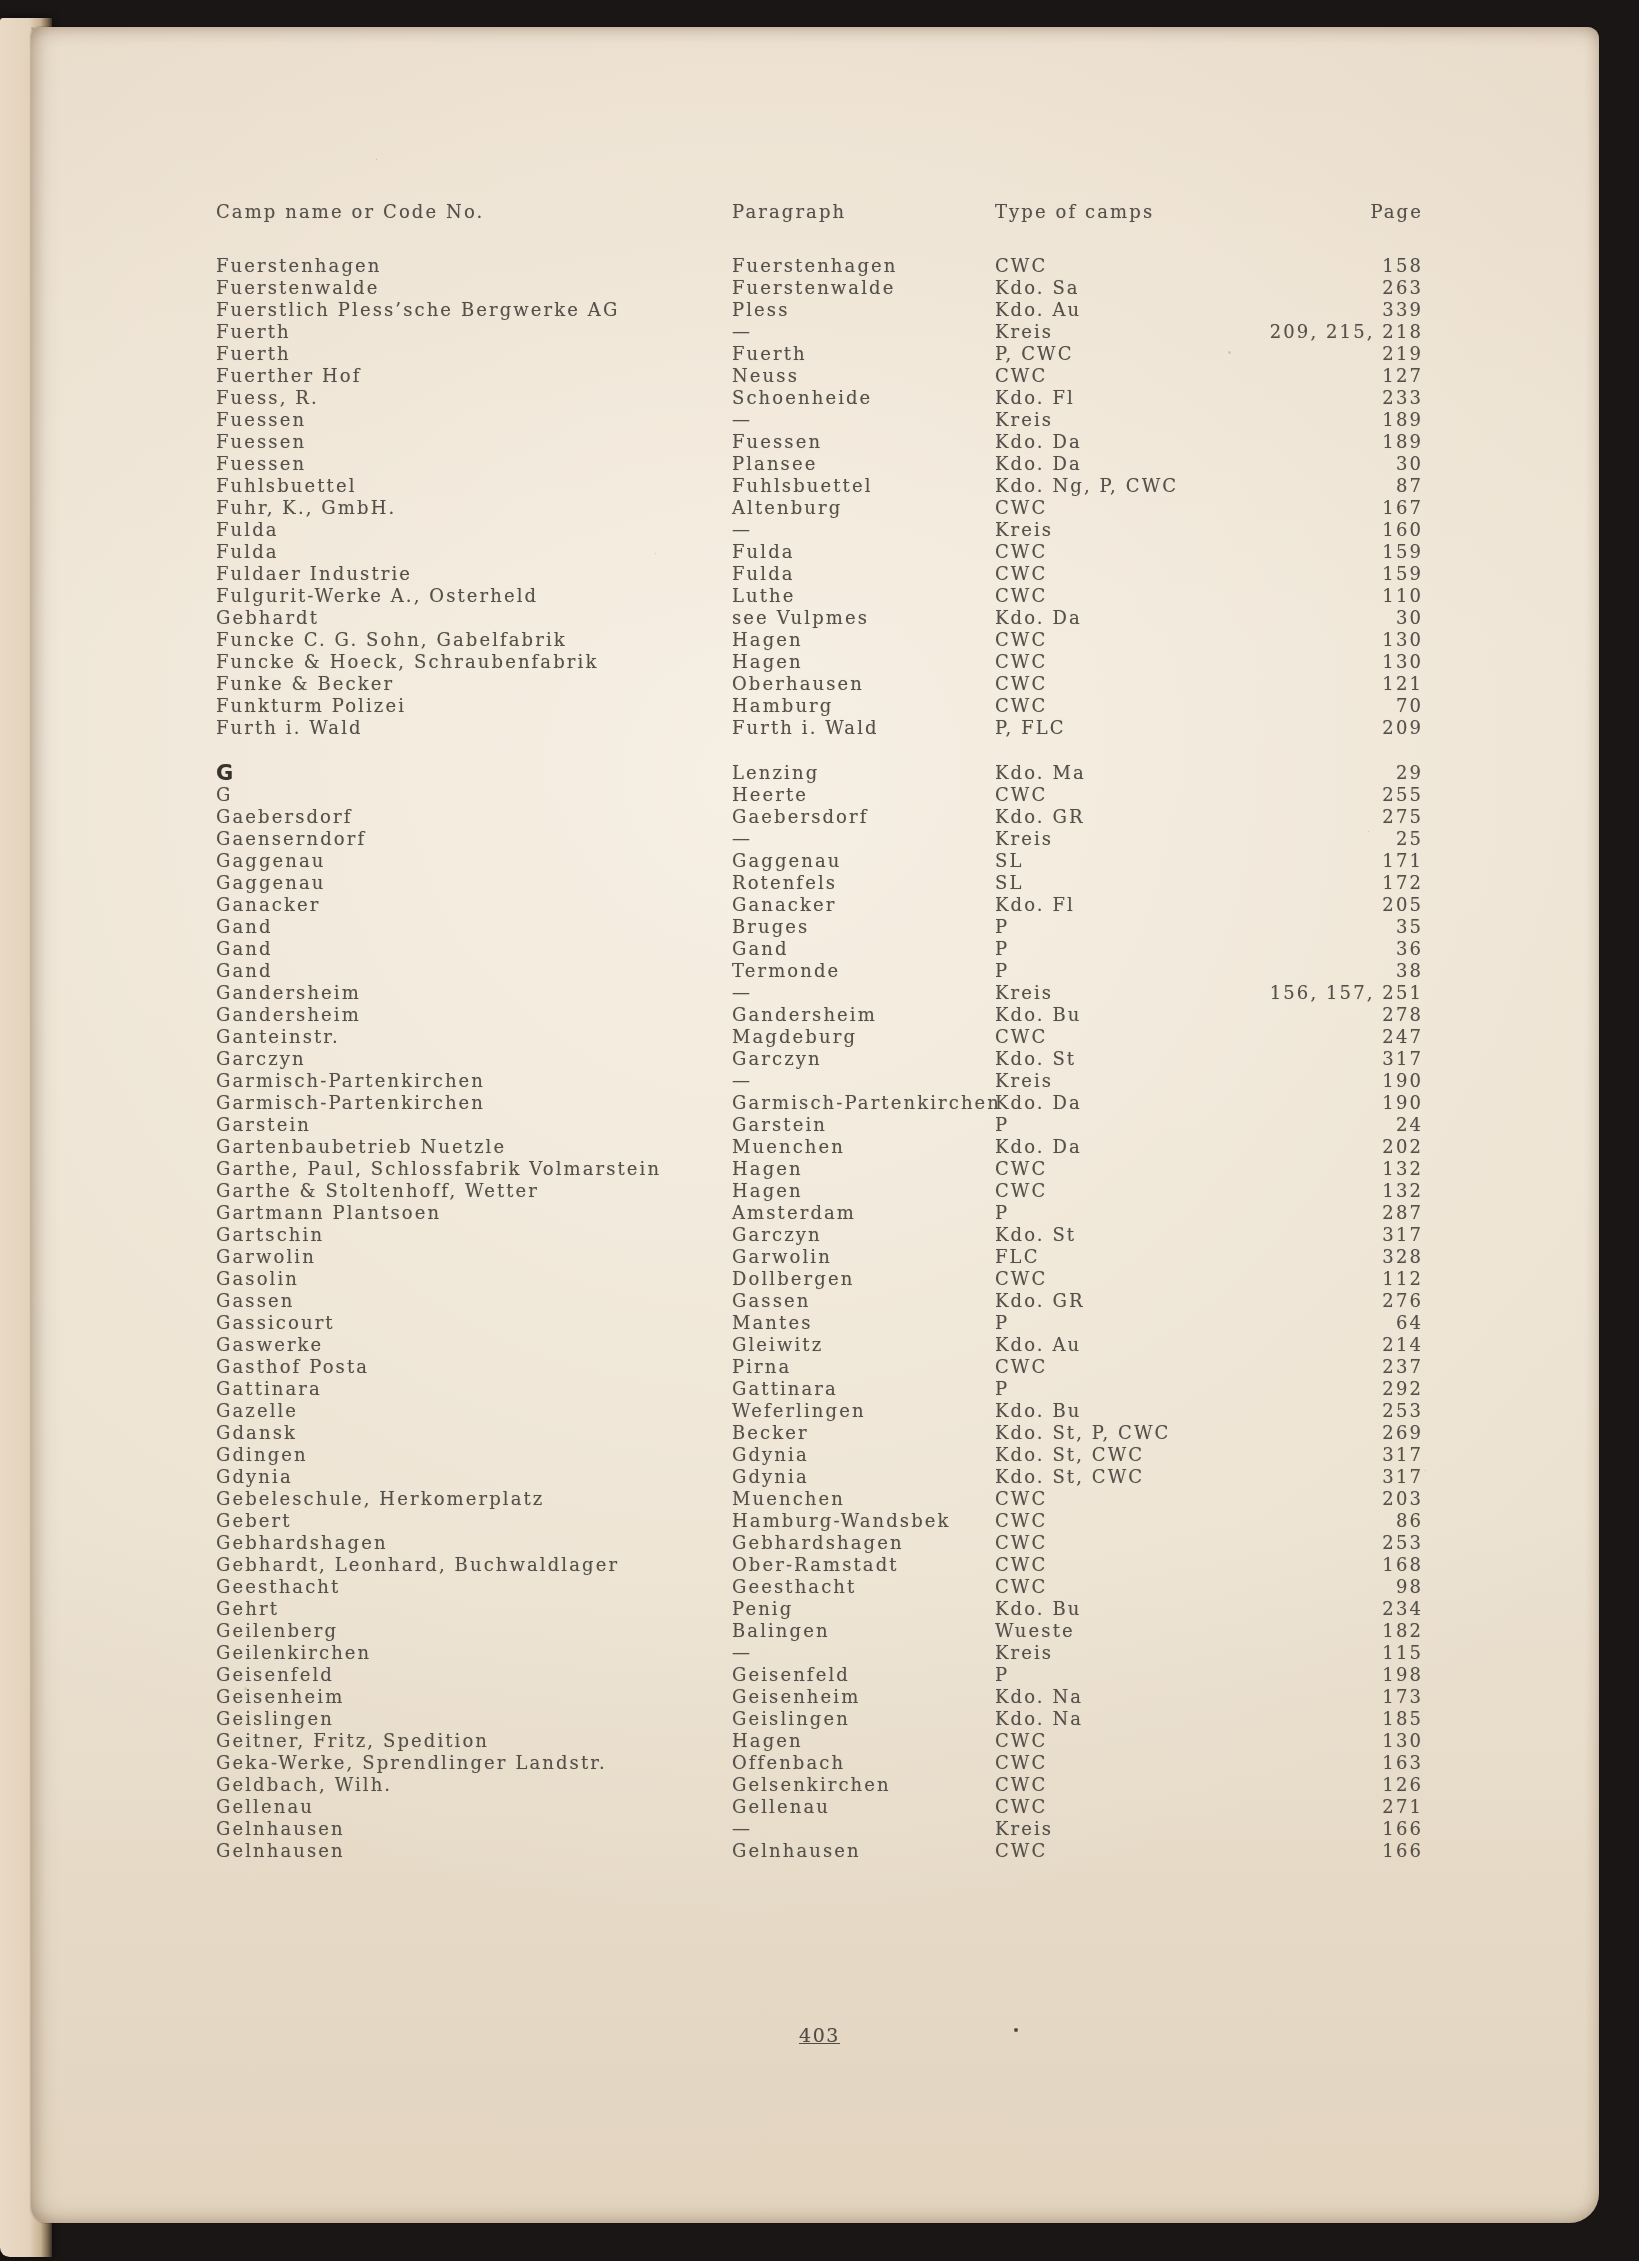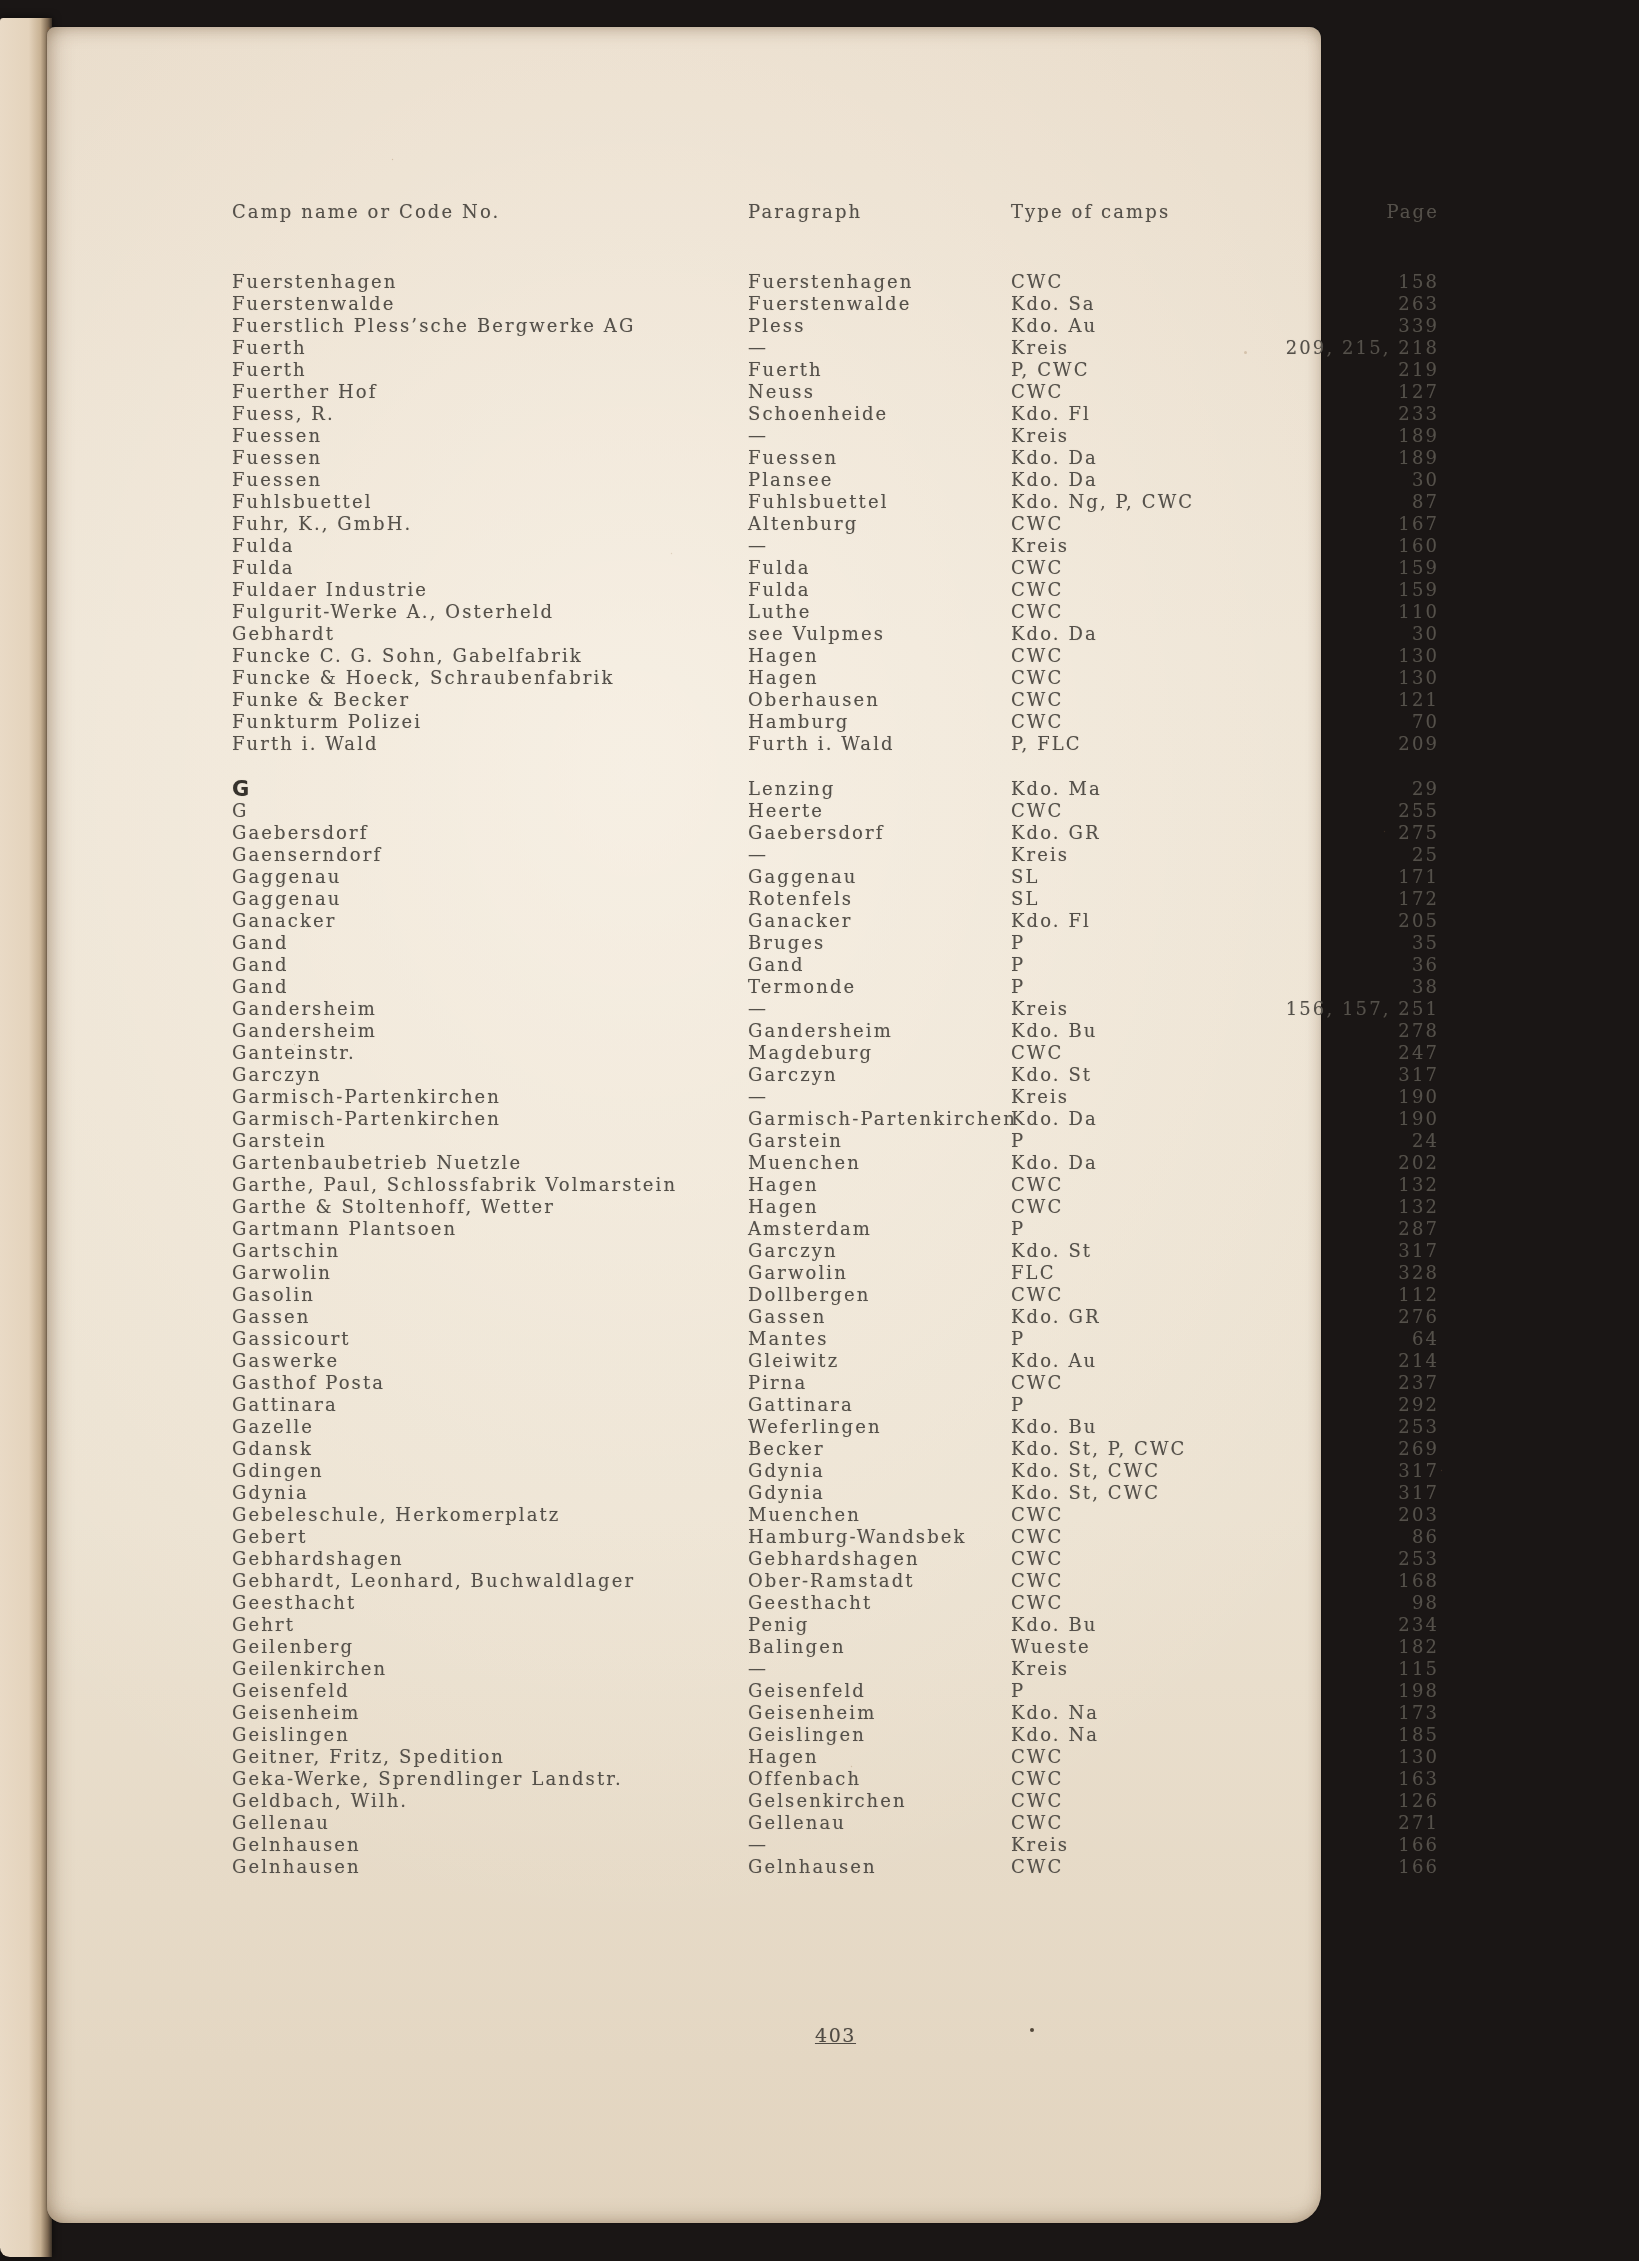--- a/index.html
+++ b/index.html
@@ -10,21 +10,21 @@
   }
   
   .under-page {
     position:absolute; left:0; top:18px; width:52px; height:2239px;
     background:linear-gradient(90deg,#e9dac6 0%,#e4d3bc 55%,#c7b193 78%,#7b6750 92%,#3a3026 100%);
     border-radius:3.3px 0 0 9.8px;
     box-shadow:0 0 8.2px rgba(0,0,0,.6);
   }
   
   .page {
-    position:absolute; left:47px; top:27px; width:1274px; height:2196px;
+    position:absolute; left:31px; top:27px; width:1568px; height:2196px;
     background:
       radial-gradient(120% 85% at 46% 34%, rgba(255,250,242,.55) 0%, rgba(255,250,242,0) 62%),
       linear-gradient(180deg,#e8dbc9 0%, #ece2d2 28%, #ebe1d0 68%, #e2d4bf 100%);
     border-radius:8.2px 11.5px 29.5px 16.4px;
     box-shadow:
       inset 13px 0 24.6px -11.5px rgba(96,66,36,.40),
       inset -6.6px 0 18px -9.8px rgba(96,66,36,.28),
       inset 0 9.8px 21px -11.5px rgba(96,66,36,.34),
       inset 0 -11.5px 23px -13px rgba(96,66,36,.34),
       0 0 1.6px rgba(0,0,0,.55);
@@ -42,21 +42,21 @@
       213px 1660px 0 0 rgba(150,110,70,.22),
       1393px 1442px 0 -0.8px rgba(150,110,70,.25),
       623px 525px 0 -0.8px rgba(150,110,70,.22);
   }
   .table {
     position:absolute; left:185px; top:174px; width:1207px;
     font-size:18px; color:#54504a; letter-spacing:2.1px;
     text-shadow:0 0 0.8px rgba(90,82,72,.35);
   }
   .thead { display:flex; height:22px; line-height:22px; }
-  .tbody { margin-top:48px; }
+  .tbody { margin-top:32px; }
   .row { display:flex; height:22px; line-height:22px; white-space:nowrap; }
   .c { display:block; overflow:visible; }
   .camp { width:516px; }
   .para { width:263px; }
   .type { width:270px; }
   .pg   { width:158px; text-align:right; }
   .section + .section { margin-top:23px; }
   .section-letter {
     font-family:"DejaVu Sans","Liberation Sans",sans-serif;
     font-weight:700; font-size:21px; color:#37332d; letter-spacing:0.8px;

